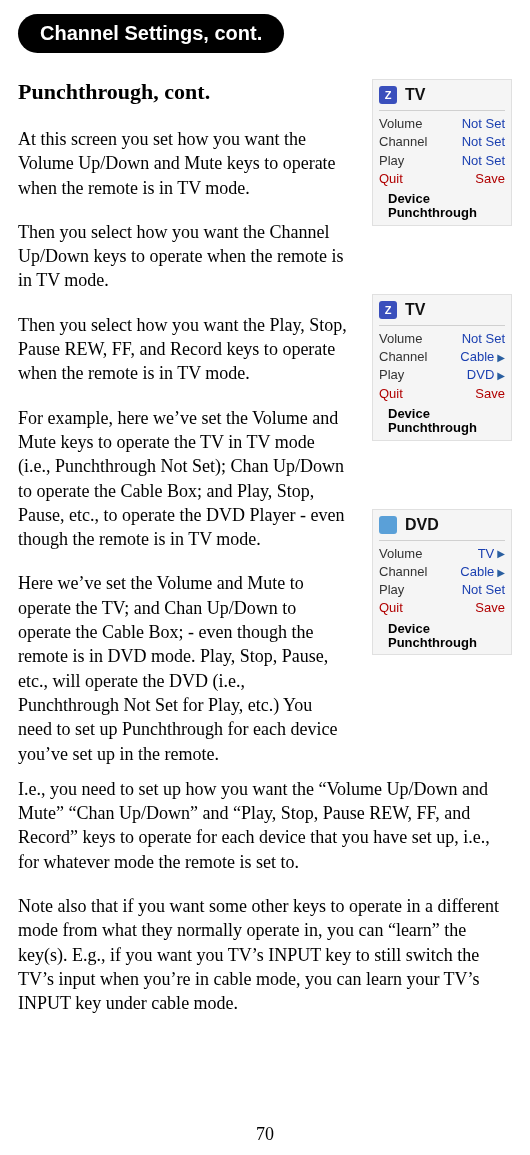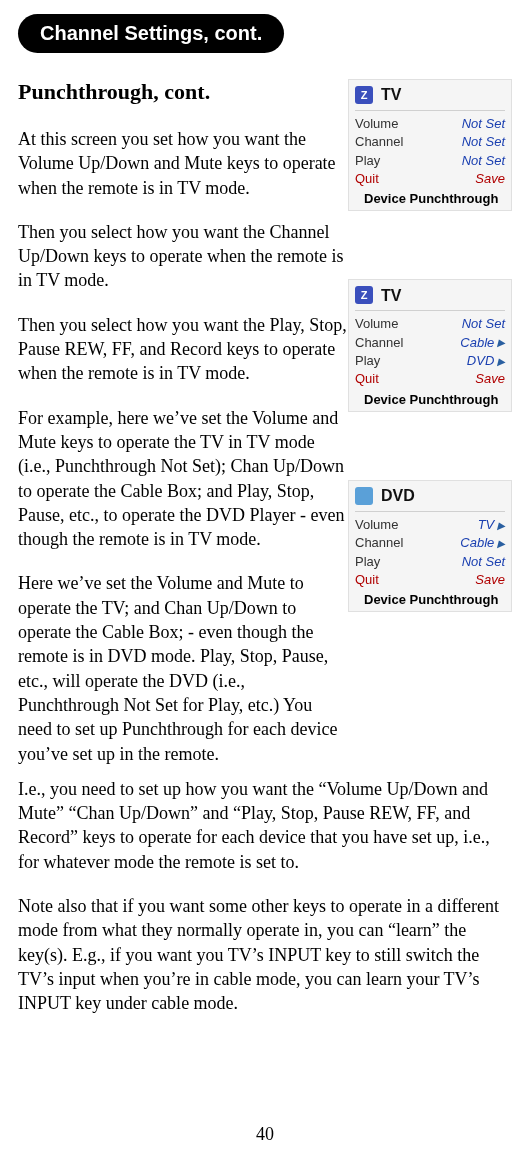--- a/index.html
+++ b/index.html
@@ -30,21 +30,21 @@
       margin-bottom: 22px;
     }
     .body-text {
       font-size: 18px;
       line-height: 1.35;
       margin-bottom: 20px;
     }
     .body-text:last-child { margin-bottom: 3px; }
     .two-col {
       display: flex;
-      gap: 0;
+      gap: 24px;
       margin-bottom: 8px;
     }
     .left-col {
       flex: 0 0 330px;
     }
     .right-col {
       flex: 1;
       display: flex;
       flex-direction: column;
       gap: 16px;
@@ -83,21 +83,20 @@
       justify-content: space-between;
       align-items: center;
       padding: 2px 0;
     }
     .screenshot .row .lbl { color: #333; }
     .screenshot .row .val {
       color: #1a3fb0;
       display: flex;
       align-items: center;
       gap: 3px;
-      font-style: italic;
     }
     .screenshot .row.quit .lbl { color: #b00000; }
     .screenshot .row.quit .val { color: #b00000; }
     .screenshot .footer {
       font-weight: 600;
       font-size: 13px;
       color: #000;
       padding-top: 4px;
       padding-left: 9px;
     }
@@ -230,16 +229,16 @@
       </div>
       <div class="footer">Device Punchthrough</div>
     </div>
 
   </div>
 </div>
 
 <p class="body-text">I.e., you need to set up how you want the “Volume Up/Down and Mute” “Chan Up/Down” and “Play, Stop, Pause REW, FF, and Record” keys to operate for each device that you have set up, i.e., for whatever mode the remote is set to.</p>
 <p class="body-text">Note also that if you want some other keys to operate in a different mode from what they normally operate in, you can “learn” the key(s). E.g., if you want you TV’s INPUT key to still switch the TV’s input when you’re in cable mode, you can learn your TV’s INPUT key under cable mode.</p>
 
-<div class="page-num">40</div>
+<div class="page-num">70</div>
 
 
 
 
 </body></html>

